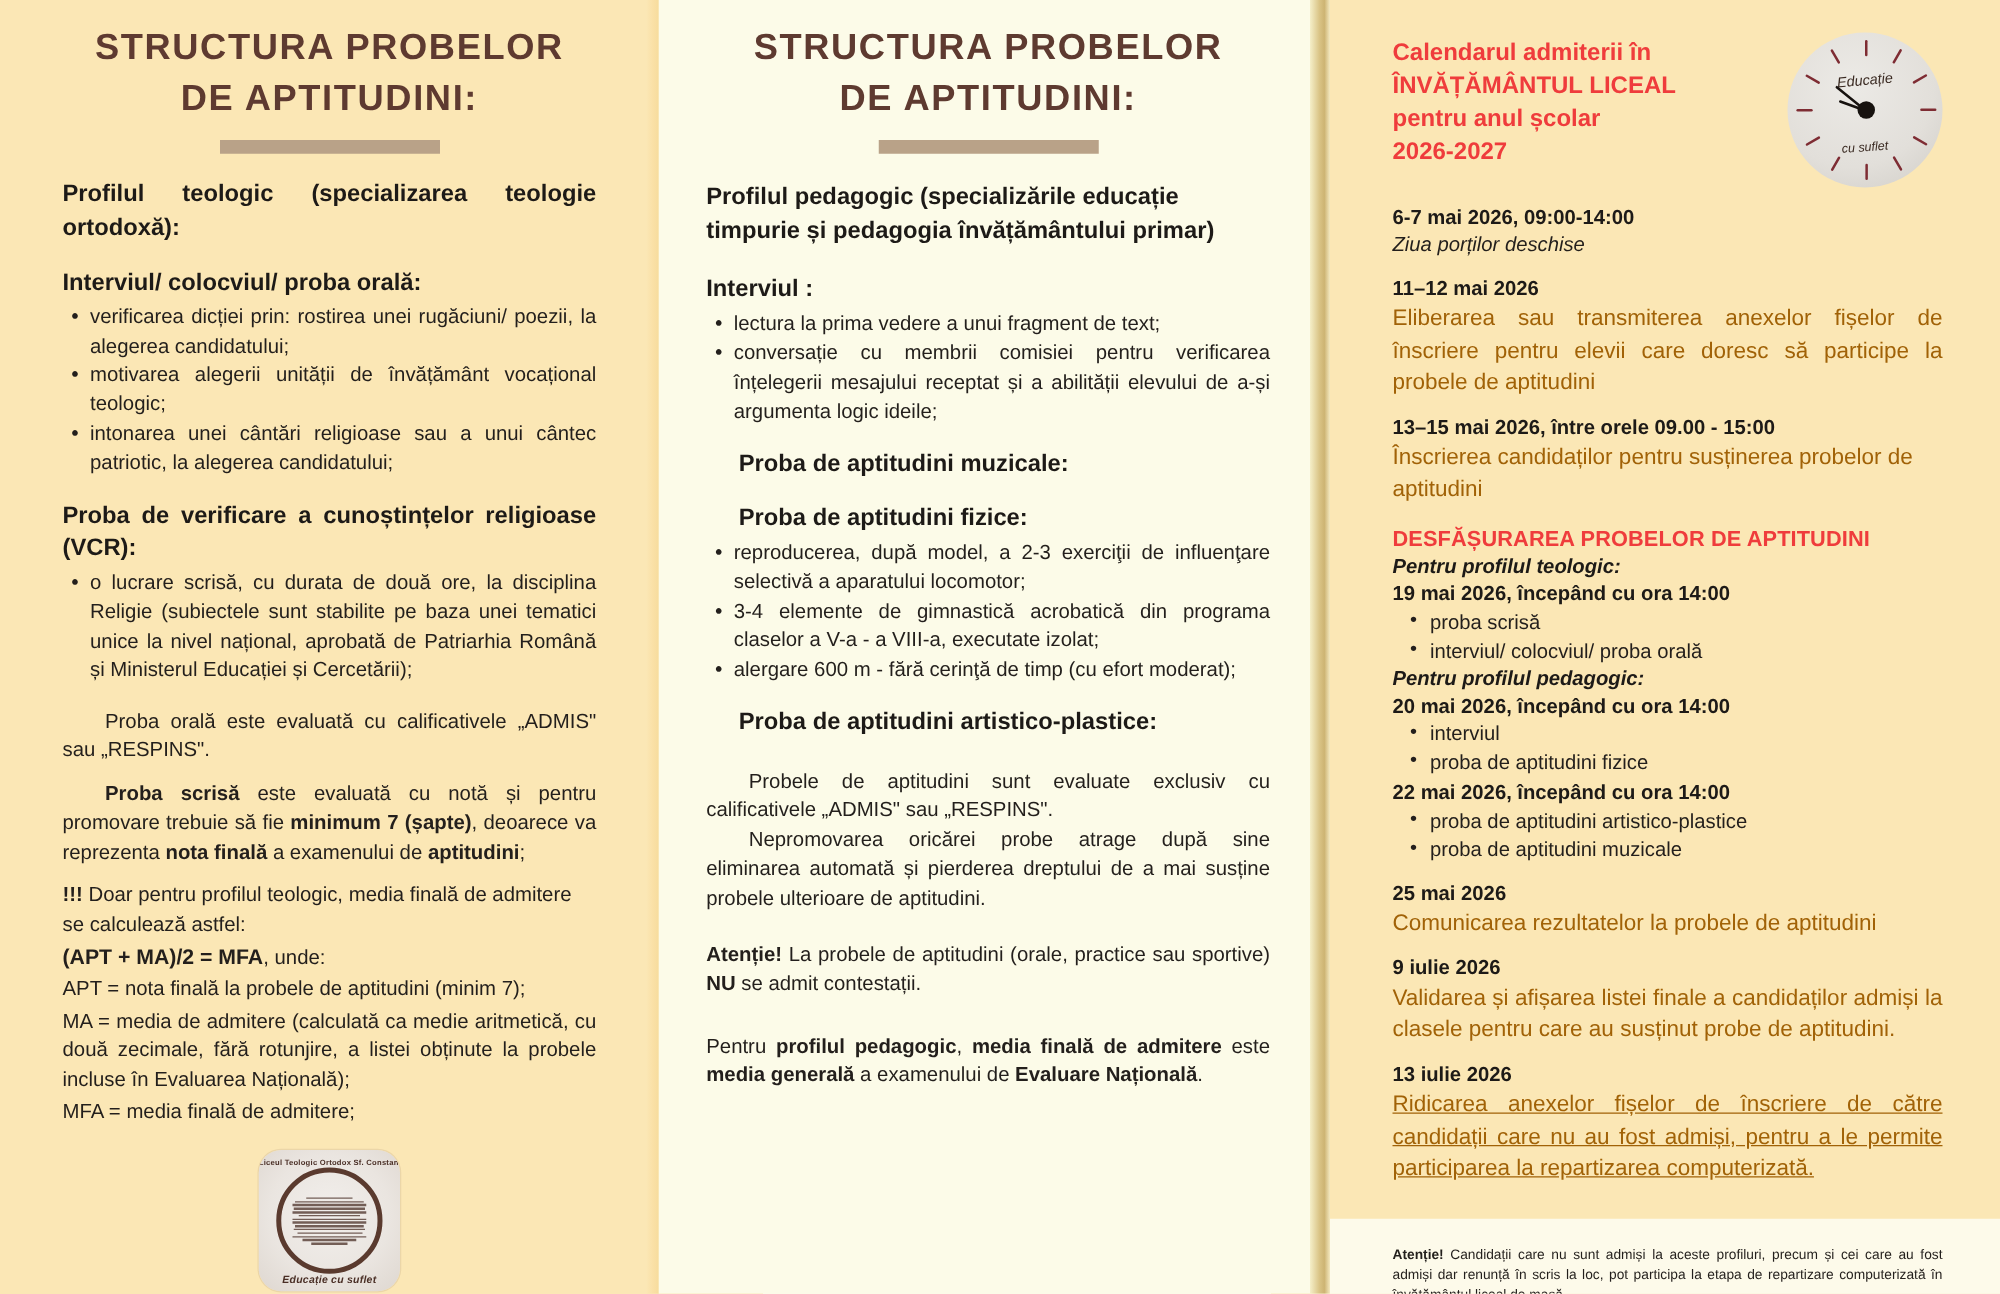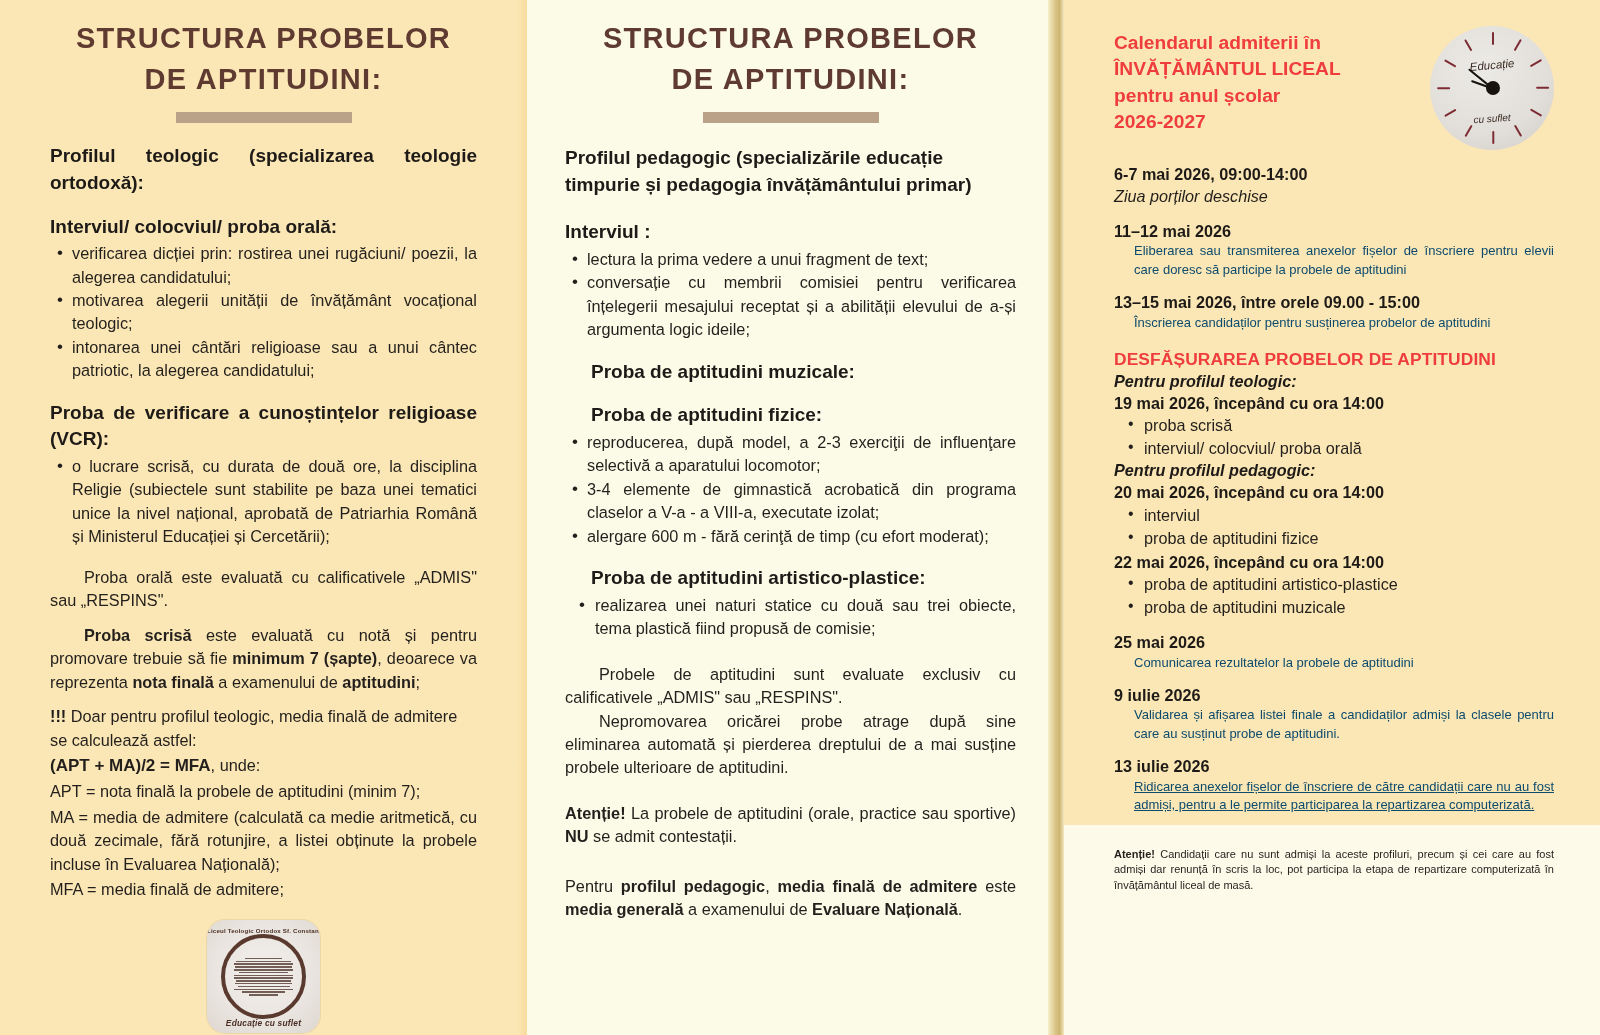--- a/index.html
+++ b/index.html
@@ -55,21 +55,21 @@
   
   .col3 {
     position: relative;
     width: 536px;
     background: #fdf7e2;
     display: flex;
     flex-direction: column;
   }
   .col3-top {
     background: #fbe7b5;
-    padding: 18px 46px 0 50px;
+    padding: 18px 46px 17px 50px;
     flex: 0 0 auto;
     position: relative;
   }
   .col3-bottom {
     background: #fdfaea;
     padding: 22px 46px 0 50px;
     flex: 1 1 auto;
   }
 
   
@@ -261,25 +261,24 @@
   
   .cal-date {
     font-size: 16.2px;
     font-weight: 700;
     line-height: 1.38;
     color: #1d1a17;
     margin-top: 12px;
   }
   .cal-date.first { margin-top: 13px; }
   .cal-desc {
-    font-size: 13px;
+    font-size: 18px;
     line-height: 1.42;
     text-align: justify;
-    color: #0c4a6e;
-    margin-left: 20px;
+    color: #a16207;
   }
   .cal-desc.nojust { text-align: left; }
   .cal-italic {
     font-size: 16.2px;
     font-style: italic;
     line-height: 1.4;
     color: #231f1c;
   }
   .cal-red {
     font-size: 17.4px;
@@ -404,23 +403,20 @@
     <div class="sub indent gap">Proba de aptitudini muzicale:</div>
 
     <div class="sub indent gap">Proba de aptitudini fizice:</div>
     <ul class="bullets">
       <li>reproducerea, după model, a 2-3 exerciţii de influenţare selectivă a aparatului locomotor;</li>
       <li>3-4 elemente de gimnastică acrobatică din programa claselor a V-a - a VIII-a, executate izolat;</li>
       <li>alergare 600 m - fără cerinţă de timp (cu efort moderat);</li>
     </ul>
 
     <div class="sub indent gap">Proba de aptitudini artistico-plastice:</div>
-    <ul class="bullets indent">
-      <li>realizarea unei naturi statice cu două sau trei obiecte, tema plastică fiind propusă de comisie;</li>
-    </ul>
 
     <p class="p indent-para" style="margin-top:22px;margin-bottom:0;">Probele de aptitudini sunt evaluate exclusiv cu calificativele „ADMIS" sau „RESPINS".</p>
     <p class="p indent-para" style="margin-bottom:0;">Nepromovarea oricărei probe atrage după sine eliminarea automată și pierderea dreptului de a mai susține probele ulterioare de aptitudini.</p>
 
     <p class="p" style="margin-top:22px;margin-bottom:0;"><b>Atenție!</b><span> La probele de aptitudini (orale, practice sau sportive) </span><b>NU</b><span> se admit contestații.</span></p>
 
     <p class="p" style="margin-top:26px;"><span>Pentru </span><b>profilul pedagogic</b><span>, </span><b>media finală de admitere</b><span> este </span><b>media generală</b><span> a examenului de </span><b>Evaluare Națională</b><span>.</span></p>
 
     <div class="col2-edge-right"></div>
   </div>

